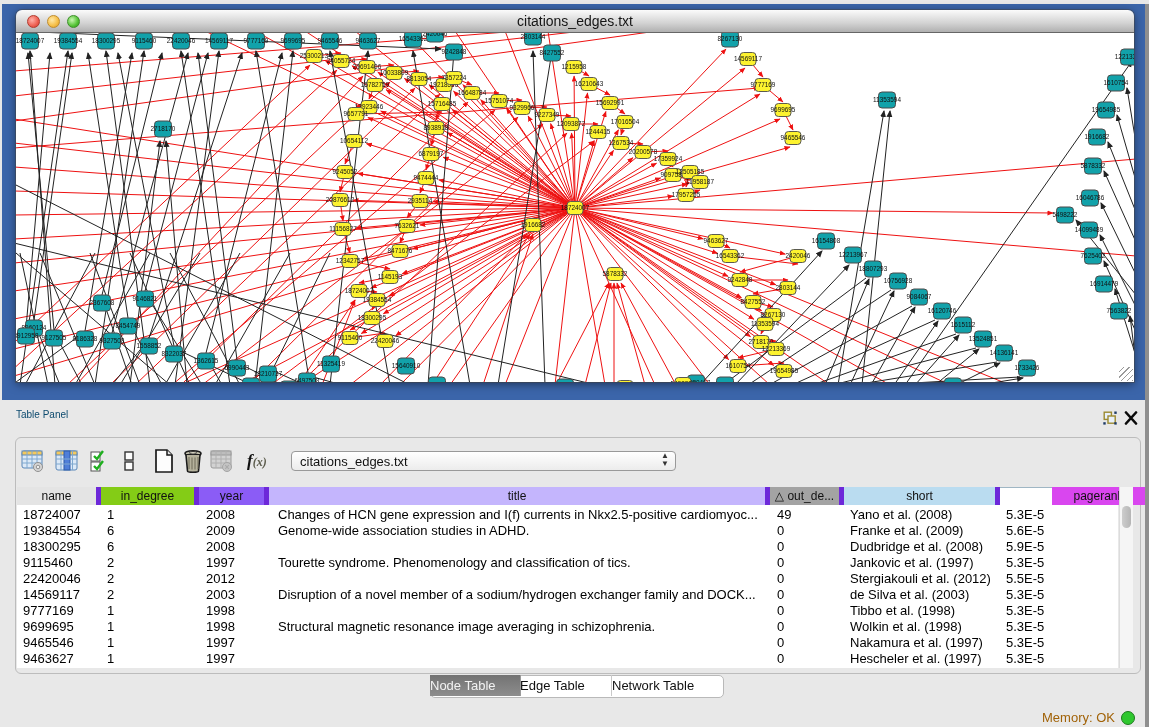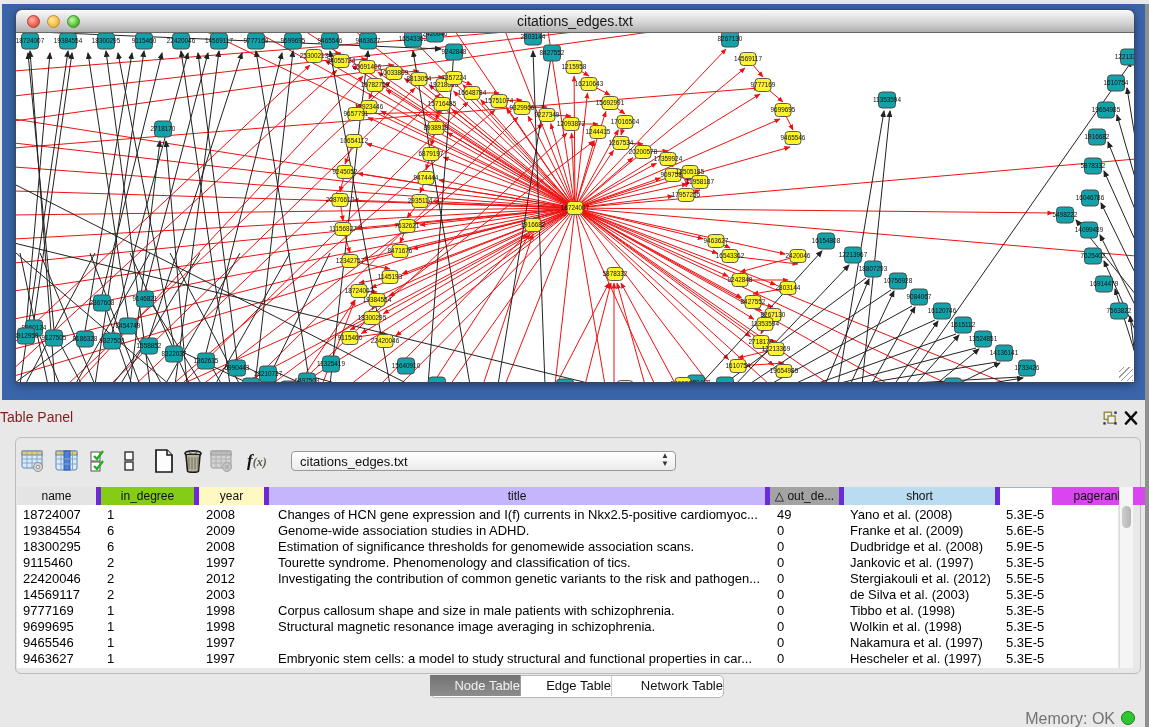--- a/index.html
+++ b/index.html
@@ -9,45 +9,45 @@
 #win{left:16px;top:10px;width:1118px;height:372px;border-radius:6px 6px 0 0;
  box-shadow:0 0 0 1px rgba(70,70,70,.5),0 2px 10px rgba(0,0,0,.5)}
 #titlebar{left:0;top:0;width:1118px;height:22px;border-radius:6px 6px 0 0;
  background:linear-gradient(#fbfbfb,#d2d2d2 60%,#b0b0b0);border-bottom:1px solid #666}
 #title{width:100%;text-align:center;font-size:14px;color:#151515;line-height:23px}
 .tl{top:5px;width:11px;height:11px;border-radius:50%}
 #content{left:0;top:23px;width:1118px;height:349px;background:#fff;overflow:hidden}
 #grip{right:1px;bottom:1px;width:14px;height:14px;
  background:repeating-linear-gradient(135deg,transparent 0 3px,#9a9a9a 3px 4px)}
 #tp-head{left:0;top:400px;width:1145px;height:31px;background:#e8e8e8}
-#tp-title{left:0;top:409px;font-size:14px;color:#7f1d1d}
+#tp-title{left:16px;top:409px;font-size:10px;color:#0c4a6e}
 #panel{left:15px;top:437px;width:1124px;height:235px;border:1px solid #bcbcbc;border-radius:6px;background:#e8e8e8}
 .ti{position:absolute;top:449px}
 .fx{position:absolute;left:247px;top:451px;font-family:"Liberation Serif",serif;
  font-style:italic;font-weight:bold;font-size:17px;color:#111}
 .fx span{font-size:12px;color:#5c5c4c}
 #combo{left:291px;top:451px;width:385px;height:20px;background:linear-gradient(#fff,#ececec);
  border:1px solid #999;border-radius:4px;font-size:13px;color:#111;line-height:19px;padding-left:8px;box-sizing:border-box}
 #steppr{left:661px;top:452px;font-size:8px;color:#333;line-height:8px;text-align:center}
 #thead{left:17px;top:487px;width:1101px;height:18px;background:#fff;border-top:1px solid #9fb6c4;border-bottom:1px solid #9fb6c4}
 .hc{position:absolute;top:487px;height:18px;line-height:18px;font-size:12px;color:#111;text-align:center;border-right:5px solid #6d28d9;box-sizing:border-box}
 #tbody{left:17px;top:505px;width:1101px;height:163px;background:#fff}
 .trow{position:absolute;left:17px;width:1101px;height:16px;font-size:13px;color:#000;white-space:nowrap}
 .trow span{position:absolute;top:0;line-height:16px;overflow:hidden}
 .c0{left:6px;width:92px}.c1{left:90px;width:95px}.c2{left:189px;width:66px}
 .c3{left:261px;width:494px}.c4{left:760px;width:70px}
 .c5{left:833px;width:156px}.c6{left:989px;width:100px}
 #vsb{left:1119px;top:487px;width:13px;height:181px;background:#f5f5f5;border-left:1px solid #dcdcdc}
 #vthumb{left:1122px;top:506px;width:9px;height:22px;background:linear-gradient(to right,#cdcdcd,#b5b5b5);border-radius:5px}
 #tabs{left:430px;top:675px;width:292px;height:21px;background:#fff;border:1px solid #b9b9b9;border-radius:5px;overflow:hidden}
-.tab{position:absolute;top:0;height:21px;line-height:21px;font-size:13px;text-align:right;color:#111}
+.tab{position:absolute;top:0;height:21px;line-height:21px;font-size:13px;text-align:left;color:#111}
 #tab1{left:0;width:90px;background:linear-gradient(#737373,#8d8d8d);color:#f2f2f2;border-right:1px solid #9a9a9a}
 #tab2{left:90px;width:91px}
 #tab3{left:181px;width:111px;border-left:1px solid #c9c9c9}
-#mem{right:34px;top:710px;font-size:16px;color:#737373}
+#mem{right:34px;top:710px;font-size:13px;color:#a16207}
 #memdot{right:14px;top:711px;width:12px;height:12px;border-radius:50%;background:#2fc72f;border:1px solid #1d7a1d}
 .hic{position:absolute;top:411px;width:14px;height:14px}
 </style></head><body>
 <div id="desktop" class="abs"></div>
 <div id="rstrip" class="abs"></div>
 <div id="win" class="abs">
   <div id="titlebar" class="abs">
       <div id="title">citations_edges.txt</div>
     </div>
   <div class="abs tl" style="left:11px;background:radial-gradient(circle at 4px 4px,#ffb1a9,#ee5f51 60%,#c33a2c);border:1px solid #b33a2e"></div>
@@ -643,21 +643,21 @@
  <circle cx="17" cy="18" r="4.5" fill="#c4c4c4" stroke="#a5a5a5"></circle>
     <path d="M15.2 16.2l3.6 3.6M18.8 16.2l-3.6 3.6" stroke="#ababab" stroke-width="1.2"></path>
 </svg>
 <div class="fx">f<span>(x)</span></div>
 
 <div id="combo" class="abs">citations_edges.txt</div>
 <div id="steppr" class="abs">▲<br>▼</div>
 <div id="thead" class="abs"></div>
 <span class="hc" style="left:17px;width:84px;background:#e4e4e4">name</span>
 <span class="hc" style="left:101px;width:98px;background:#84cc16">in_degree</span>
-<span class="hc" style="left:199px;width:70px;background:#fef9c3">year</span>
+<span class="hc" style="left:199px;width:70px;background:#8b5cf6">year</span>
 <span class="hc" style="left:269px;width:501px;background:#c4b5fd">title</span>
 <span class="hc" style="left:770px;width:74px;background:#a3a3a3">△ out_de...</span>
 <span class="hc" style="left:844px;width:156px;background:#badcf0">short</span>
 <span class="hc" style="left:1052px;width:93px;background:#d946ef;border-right:none">pagerank</span>
 <div id="tbody" class="abs"></div>
 <div class="trow" style="top:507px">
     <span class="c0">18724007</span>
     <span class="c1">1</span>
     <span class="c2">2008</span>
     <span class="c3">Changes of HCN gene expression and I(f) currents in Nkx2.5-positive cardiomyoc...</span>
@@ -671,56 +671,54 @@
     <span class="c2">2009</span>
     <span class="c3">Genome-wide association studies in ADHD.</span>
     <span class="c4">0</span>
     <span class="c5">Franke et al. (2009)</span>
     <span class="c6">5.6E-5</span>
   </div>
 <div class="trow" style="top:539px">
     <span class="c0">18300295</span>
     <span class="c1">6</span>
     <span class="c2">2008</span>
-    <span class="c3">Estimation of significance thresholds for genomewide association scans.</span>
     <span class="c4">0</span>
     <span class="c5">Dudbridge et al. (2008)</span>
     <span class="c6">5.9E-5</span>
   </div>
 <div class="trow" style="top:555px">
     <span class="c0">9115460</span>
     <span class="c1">2</span>
     <span class="c2">1997</span>
     <span class="c3">Tourette syndrome. Phenomenology and classification of tics.</span>
     <span class="c4">0</span>
     <span class="c5">Jankovic et al. (1997)</span>
     <span class="c6">5.3E-5</span>
   </div>
 <div class="trow" style="top:571px">
     <span class="c0">22420046</span>
     <span class="c1">2</span>
     <span class="c2">2012</span>
-    <span class="c3">Investigating the contribution of common genetic variants to the risk and pathogen...</span>
     <span class="c4">0</span>
     <span class="c5">Stergiakouli et al. (2012)</span>
     <span class="c6">5.5E-5</span>
   </div>
 <div class="trow" style="top:587px">
     <span class="c0">14569117</span>
     <span class="c1">2</span>
     <span class="c2">2003</span>
+    <span class="c3">Disruption of a novel member of a sodium/hydrogen exchanger family and DOCK...</span>
     <span class="c4">0</span>
     <span class="c5">de Silva et al. (2003)</span>
     <span class="c6">5.3E-5</span>
   </div>
 <div class="trow" style="top:603px">
     <span class="c0">9777169</span>
     <span class="c1">1</span>
     <span class="c2">1998</span>
-    <span class="c3">Corpus callosum shape and size in male patients with schizophrenia.</span>
     <span class="c4">0</span>
     <span class="c5">Tibbo et al. (1998)</span>
     <span class="c6">5.3E-5</span>
   </div>
 <div class="trow" style="top:619px">
     <span class="c0">9699695</span>
     <span class="c1">1</span>
     <span class="c2">1998</span>
     <span class="c3">Structural magnetic resonance image averaging in schizophrenia.</span>
     <span class="c4">0</span>
@@ -732,21 +730,20 @@
     <span class="c1">1</span>
     <span class="c2">1997</span>
     <span class="c4">0</span>
     <span class="c5">Nakamura et al. (1997)</span>
     <span class="c6">5.3E-5</span>
   </div>
 <div class="trow" style="top:651px">
     <span class="c0">9463627</span>
     <span class="c1">1</span>
     <span class="c2">1997</span>
-    <span class="c3">Embryonic stem cells: a model to study structural and functional properties in car...</span>
     <span class="c4">0</span>
     <span class="c5">Hescheler et al. (1997)</span>
     <span class="c6">5.3E-5</span>
   </div>
 <div id="vsb" class="abs"></div>
 <div id="vthumb" class="abs"></div>
 <div id="tabs" class="abs"></div>
 <div class="abs tab" id="tab1" style="left:430px;top:675px">Node Table</div>
 <div class="abs tab" id="tab2" style="left:520px;top:675px">Edge Table</div>
 <div class="abs tab" id="tab3" style="left:611px;top:675px">Network Table</div>

